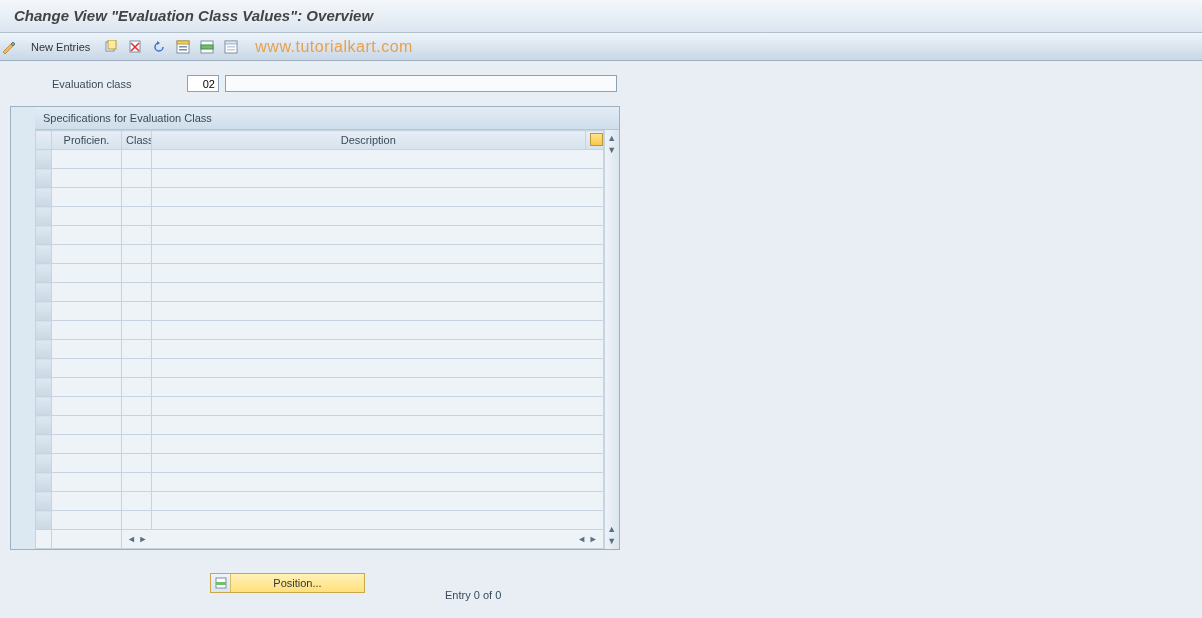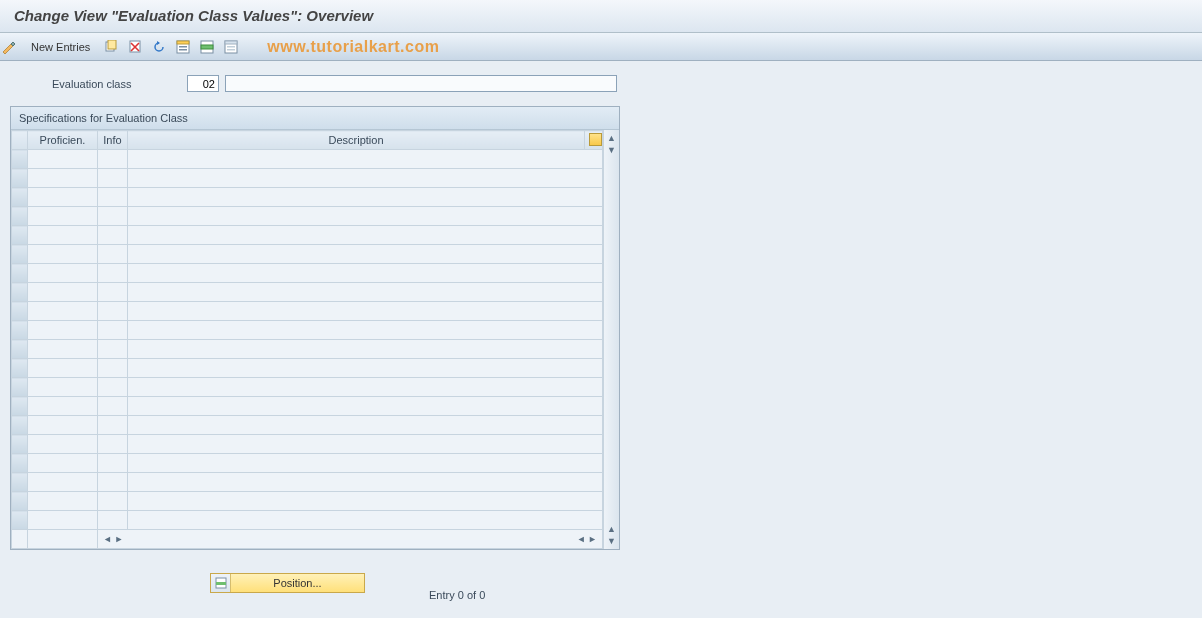--- a/index.html
+++ b/index.html
@@ -40,23 +40,23 @@
     min-width: 20px;
     border: 1px solid transparent;
     border-radius: 2px;
     cursor: pointer;
     font-size: 11px;
     color: #333;
     background: transparent;
   }
   .tb-text { padding: 0 6px; }
   .watermark {
-    margin-left: 22px;
+    margin-left: 10px;
     font-size: 16px;
-    font-weight: bold;
+    font-weight: normal;
     color: #e8a04a;
     letter-spacing: .5px;
   }
   .content {
     padding: 10px 10px 0 10px;
   }
   .field-row {
     display: flex;
     align-items: center;
     gap: 6px;
@@ -71,20 +71,21 @@
     padding: 0 3px;
   }
   .field-input.code { width: 32px; text-align: right; }
   .field-input.desc { width: 392px; background:#f9fbfd; }
 
   .table-panel {
     width: 610px;
     border: 1px solid #9fb0c0;
     background: #dce8f2;
     position: relative;
+    padding-left: 24px;
   }
   .panel-title {
     background: linear-gradient(#e2ecf5, #cfdeeb);
     border-bottom: 1px solid #b5c6d4;
     padding: 5px 8px;
     color: #3a4a5a;
   }
   .grid-wrap {
     display: flex;
     position: relative;
@@ -153,21 +154,21 @@
   }
   .hscroll {
     display:flex; align-items:center; justify-content:space-between;
     height:14px;
   }
   .hscroll span { font-size:9px; color:#5a6f82; cursor:pointer; padding:0 1px;}
 
   .footer-row {
     display:flex;
     align-items:center;
-    gap: 64px;
+    gap: 80px;
     margin: 14px 0 0 200px;
   }
   .position-btn {
     display:flex; align-items:center;
     background: linear-gradient(#fff1b8,#ffe07a);
     border:1px solid #c9a84a;
     height:20px;
     width: 155px;
     cursor:pointer;
     font: inherit;
@@ -257,21 +258,21 @@
           <col class="col-sel">
             <col class="col-p">
             <col class="col-i">
             <col class="col-d">
             <col class="col-cfg">
         </colgroup>
         <thead>
           <tr>
             <th></th>
             <th>Proficien.</th>
-            <th>Info</th>
+            <th>Class</th>
             <th>Description</th>
             <th class="cfg-cell"><span class="cfg-icon"></span></th>
           </tr>
         </thead>
         <tbody id="grid-body">
             <tr>
               <td class="sel"></td>
               <td></td>
               <td></td>
               <td colspan="2"></td>

